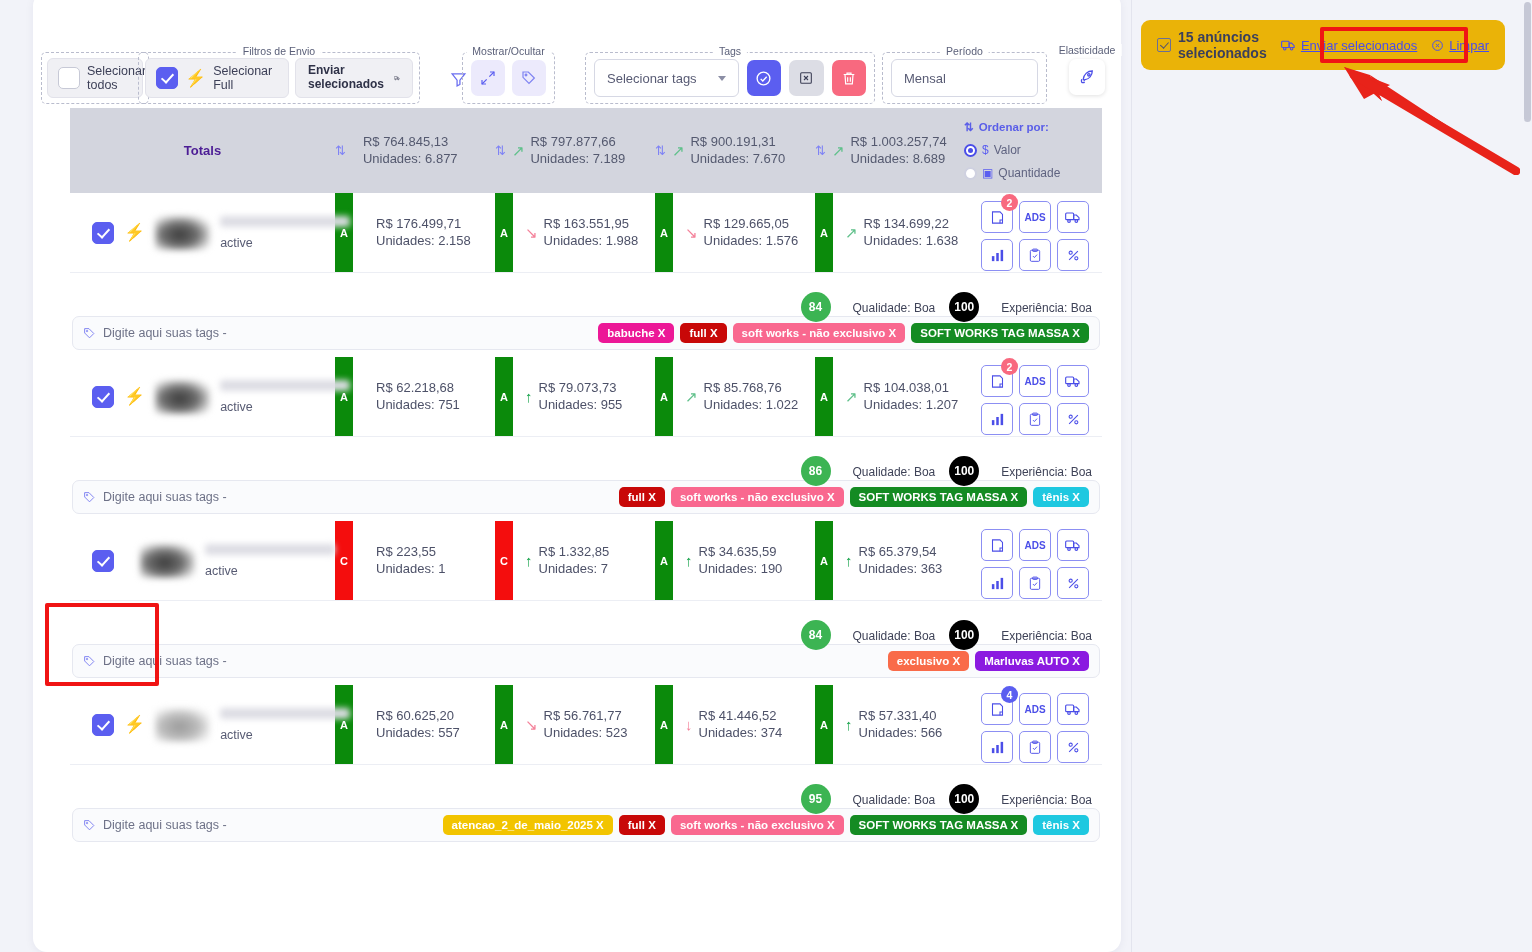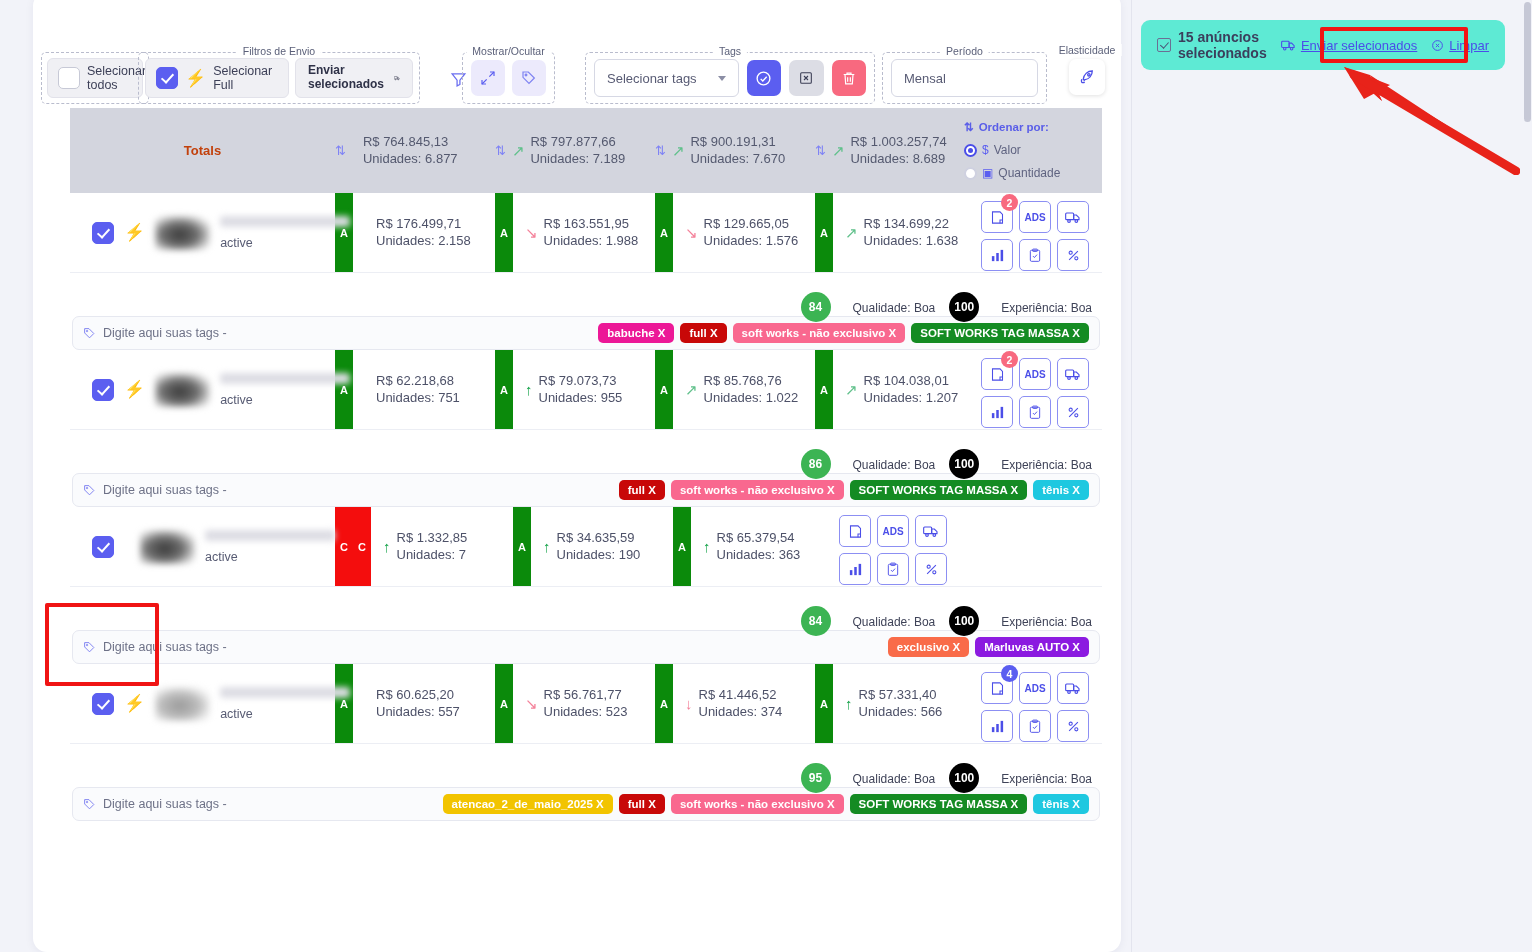--- a/index.html
+++ b/index.html
@@ -82,21 +82,21 @@
     display: flex; align-items: center; font-size: 13.5px; font-weight: 700;
   }
   .c-anuncio { width: 265px; text-align: center; }
   .c-sales   { width: 160px; }
   .c-acoes   { width: 120px; }
 
   .totals {
     background: #d3d5de; height: 85px; position: relative;
     display: flex; align-items: center; font-size: 13px; color: #54596f;
   }
-  .totals .lbl { width: 265px; text-align: center; font-weight: 700; color: #c2410c; }
+  .totals .lbl { width: 265px; text-align: center; font-weight: 700; color: #4c1d95; }
   .tcell { width: 160px; display: flex; align-items: center; gap: 6px; }
   .sorticon { color: #7f83f5; font-size: 13px; }
   .tnum { line-height: 1.25; }
   .ordena {
     position: absolute; right: 8px; top: 12px; width: 130px;
     font-size: 11.5px; color: #5a5ee8; font-weight: 700;
   }
   .ordena .row { display: flex; align-items: center; gap: 5px; margin-top: 9px;
                  font-weight: 400; color: #5f6380; font-size: 12px; }
   .radio { width: 13px; height: 13px; border-radius: 50%; border: 2px solid #cfd1e0;
@@ -148,31 +148,31 @@
             justify-content: center; flex: none; }
   .bubble.lt { background: #3cb453; }
   .bubble.dk { background: #000000; }
   .qtext { font-size: 12px; color: #3f4358; }
   .bar { height: 5px; border-radius: 3px; background: #d9dbe2; margin-top: 5px; width: 100px; }
   .bar > i { display: block; height: 100%; border-radius: 3px; }
   .bar.lt > i { background: #3cb453; }
   .bar.dk > i { background: #046d04; }
 
   
-  .tagrow { height: 34px; margin: 0 2px 0; background: #fafbfd;
+  .tagrow { height: 34px; margin: 0 2px 7px; background: #fafbfd;
             border: 1px solid #e6e8f0; border-radius: 7px;
             display: flex; align-items: center; padding: 0 10px; }
   .tagph { font-size: 12.5px; color: #6d7187; display: flex; align-items: center; gap: 7px; }
   .tags { margin-left: auto; display: flex; gap: 6px; }
   .tag { border-radius: 5px; color: #fff; font-size: 11.5px; font-weight: 700;
          padding: 4px 9px; white-space: nowrap; }
 
   
   .rpanel { position: absolute; left: 1141px; top: 20px; width: 364px; height: 50px;
-            background: #5eead4; border-radius: 9px; display: flex; align-items: center;
+            background: #eab308; border-radius: 9px; display: flex; align-items: center;
             padding: 0 16px; gap: 14px; }
   .rpanel .sel { font-size: 14px; color: #3b3f5c; display: flex; align-items: center; gap: 7px; }
   .rpanel .sel b { font-weight: 700; }
   .minichk { width: 14px; height: 14px; border: 1.4px solid #6b6f94; border-radius: 2px;
              display: flex; align-items: center; justify-content: center; flex: none; }
   .minichk::after { content: ""; width: 3.5px; height: 7px; margin-top: -2px;
                     border: solid #4b4f74; border-width: 0 1.6px 1.6px 0; transform: rotate(42deg); }
   .rlink { font-size: 13px; color: #4b4ee8; text-decoration: underline;
            display: flex; align-items: center; gap: 5px; white-space: nowrap; }
 
@@ -535,20 +535,24 @@
           <div class="dcell-a">
             <span class="chk on"></span>
             <span style="width:10px"></span>
             <span class="blur-img"></span>
             <span class="title-block">
               <span class="blur-title" style="display:block"></span>
               <span class="status" style="display:block">active</span>
             </span>
           </div>
           <div class="grade g-C">C</div>
+          <div class="scell">
+            <span class="arr" style="opacity:0">·</span>
+            <span class="tnum">R$ 223,55<br>Unidades: 1</span>
+          </div>
           <div class="grade g-C">C</div>
           <div class="scell">
             <span class="arr up">↑</span>
             <span class="tnum">R$ 1.332,85<br>Unidades: 7</span>
           </div>
           <div class="grade g-A">A</div>
           <div class="scell">
             <span class="arr up">↑</span>
             <span class="tnum">R$ 34.635,59<br>Unidades: 190</span>
           </div>

